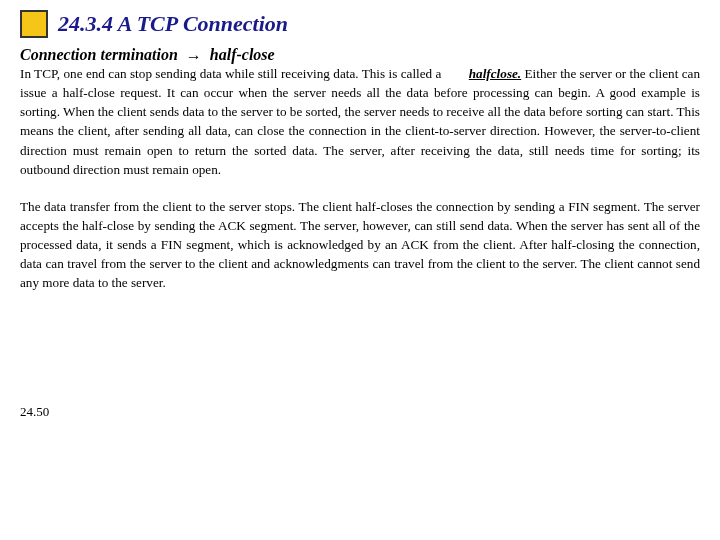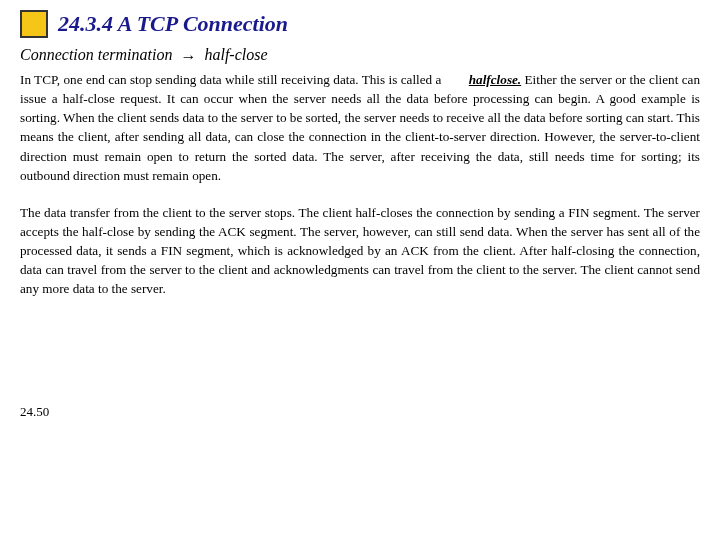--- a/index.html
+++ b/index.html
@@ -37,24 +37,23 @@
     }
     .header-title {
       font-size: 22px;
       font-weight: bold;
       color: #1a1a8c;
       font-style: italic;
       font-family: Times New Roman, Times, serif;
     }
     .section-title {
       font-size: 16px;
-      font-weight: normal;
+      font-weight: bold;
       font-style: italic;
       color: #000;
-      margin-bottom: 6px;
       font-family: Times New Roman, Times, serif;
     }
     .arrow {
       font-size: 16px;
       margin: 0 4px;
     }
     .body-text {
       font-size: 13.2px;
       line-height: 1.45;
       color: #000;

